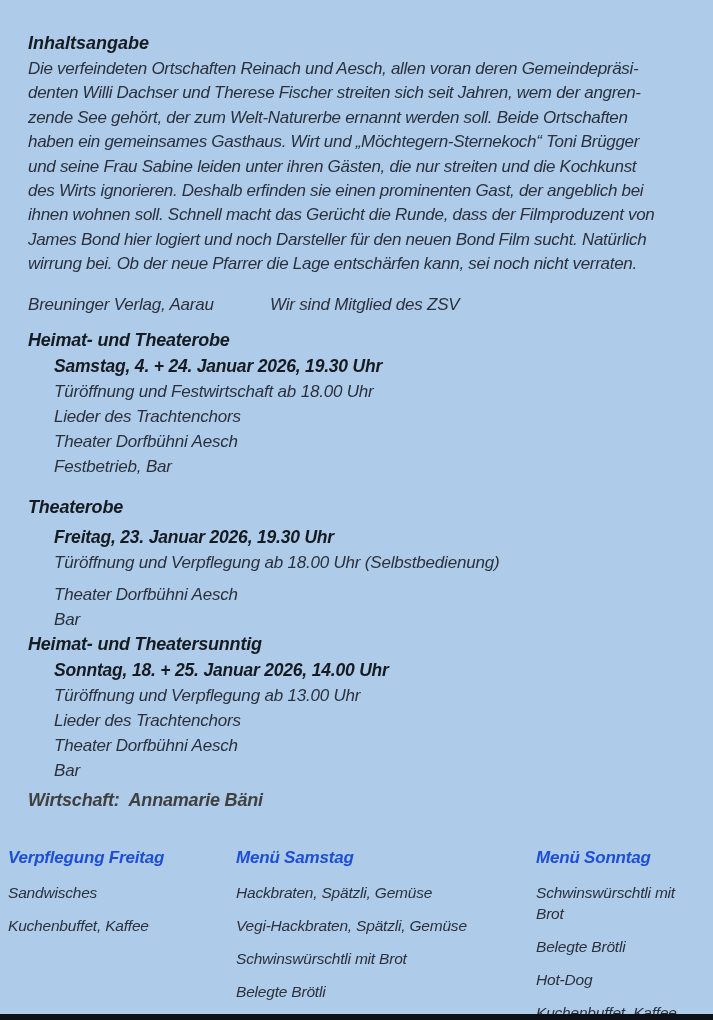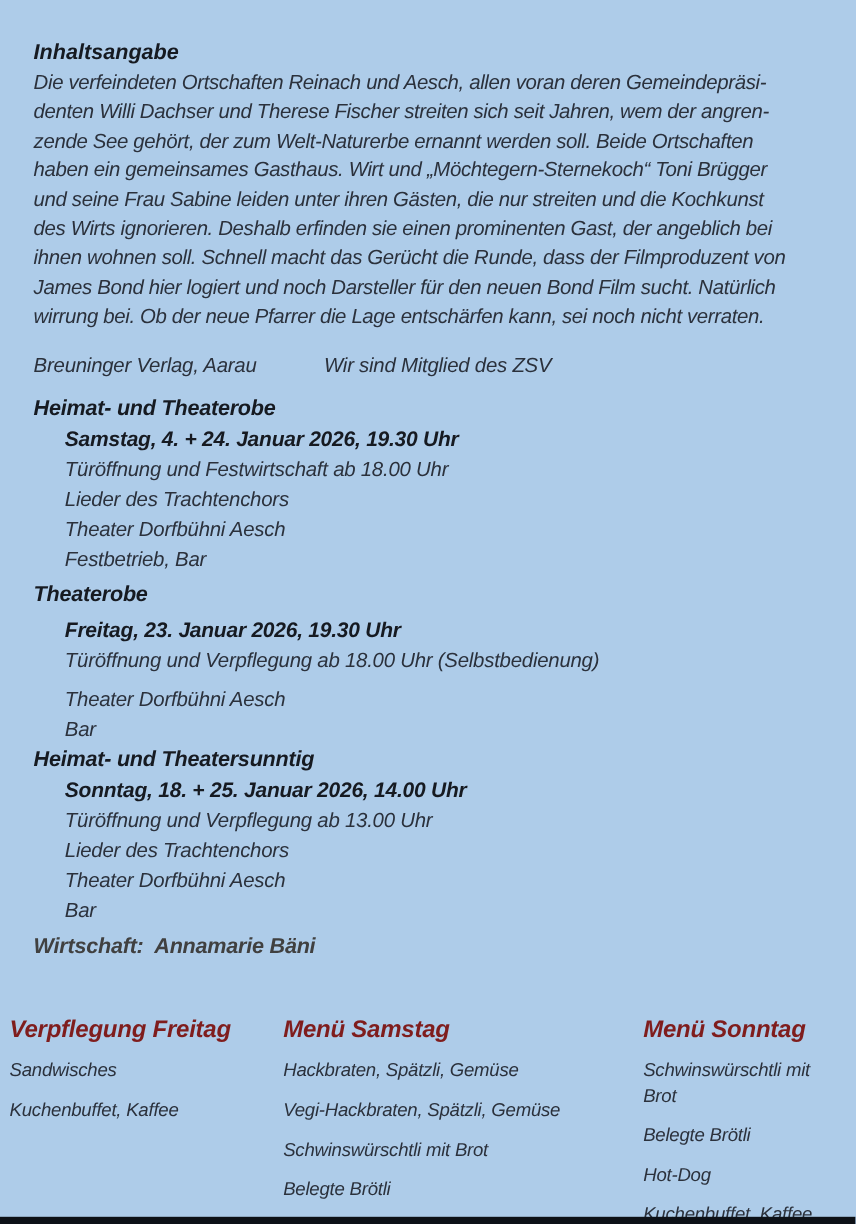--- a/index.html
+++ b/index.html
@@ -30,33 +30,33 @@
     margin:0;letter-spacing:-0.2px;
   }
   .event-date{
     font-size:17.5px;line-height:25px;font-weight:bold;color:#161a21;
     margin:1px 0 0 26px;letter-spacing:-0.2px;
   }
   .event-detail{
     font-size:17px;line-height:25px;margin-left:26px;letter-spacing:-0.2px;
     white-space:nowrap;
   }
-  .event-2{margin-top:4px;}
+  .event-2{margin-top:16px;}
   .event-2 .event-date{margin-top:5px;}
   .detail-gap{margin-top:7px;}
   .wirtschaft{
     margin-top:5px;font-size:18px;line-height:25px;font-weight:bold;
     color:#404040;white-space:pre;letter-spacing:-0.2px;
   }
   .menu-col{position:absolute;top:846px;}
   .menu-col-1{left:8px;width:210px;}
   .menu-col-2{left:236px;width:285px;}
   .menu-col-3{left:536px;width:160px;}
   .menu-title{
-    font-size:20px;line-height:24px;font-weight:bold;color:#7f1d1d;
+    font-size:17px;line-height:24px;font-weight:bold;color:#1d4ed8;
     margin:0 0 8px 0;letter-spacing:-0.2px;
   }
   .menu-item{font-size:15.5px;line-height:21px;letter-spacing:-0.2px;margin-top:12px;}
   .bottom-bar{
     position:absolute;left:0;bottom:0;width:713px;height:6px;
     background:#0d1117;
   }
 </style>
 </head>
 <body>

